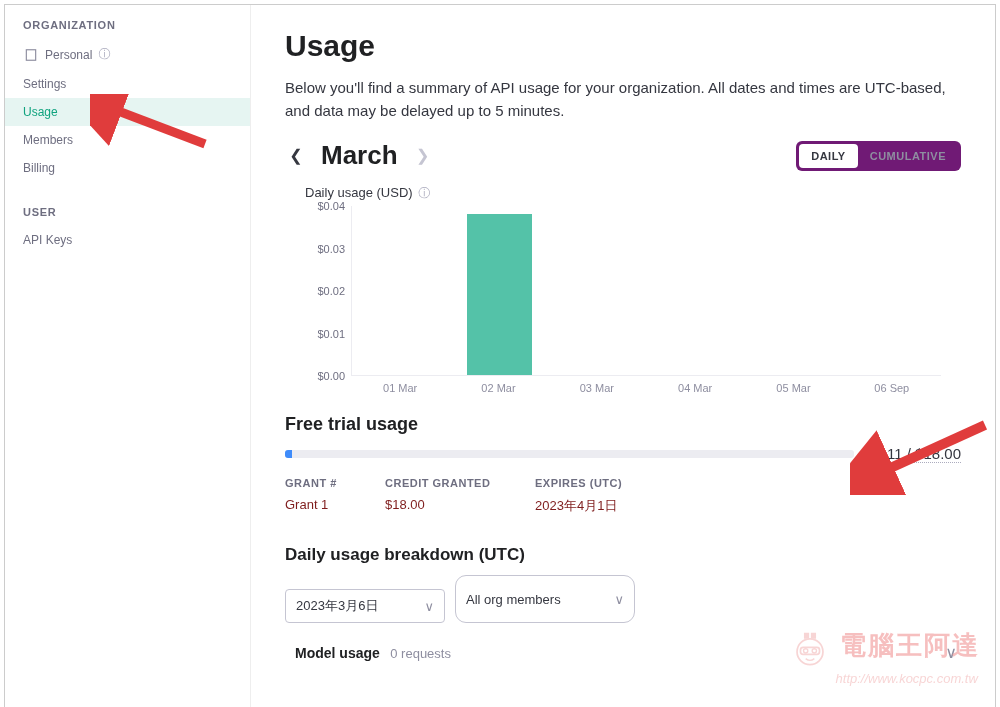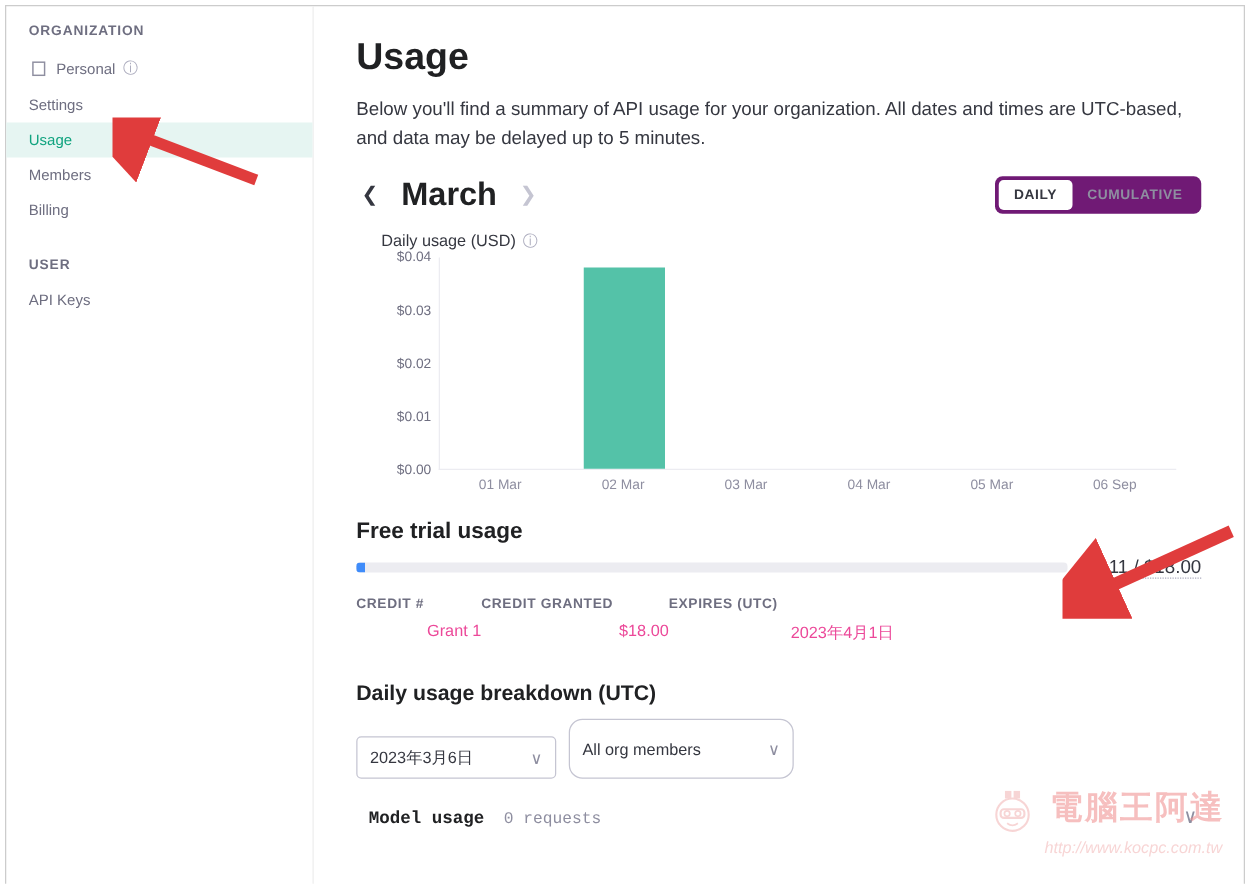--- a/index.html
+++ b/index.html
@@ -36,29 +36,29 @@
   .x-labels { display:flex; margin-left:46px; }
   .x-label { flex:1; text-align:center; font-size:11px; color:#8e8ea0; padding-top:6px; }
   .free-trial { margin-top:16px; }
   .ft-head { font-size:18px; font-weight:700; margin-bottom:10px; }
   .ft-bar-row { display:flex; align-items:center; gap:12px; }
   .ft-bar { flex:1; height:8px; background:#ececf1; border-radius:3px; overflow:hidden; }
   .ft-bar-fill { height:100%; background:#3f8cfa; width:1.2%; }
   .ft-amount { font-size:15px; color:#353740; border-bottom:1px dotted #acacbe; }
   .grant-table { margin-top:14px; font-size:13px; }
   .grant-head { display:flex; font-size:11px; font-weight:700; letter-spacing:.5px; color:#6e6e80; padding-bottom:4px; }
-  .grant-row { display:flex; color:#ec4899; padding:4px 0;text-align:right; }
+  .grant-row { display:flex; color:#7f1d1d; padding:4px 0; }
   .gc1 { width:100px; }
   .gc2 { width:150px; }
   .gc3 { width:180px; }
   .breakdown-title { font-size:17px; font-weight:700; margin-top:26px; margin-bottom:10px; }
   .dropdown-row { display:flex; gap:10px; }
   .dd { border:1px solid #c5c5d2; border-radius:4px; padding:7px 10px; font-size:13px; color:#353740; display:flex; align-items:center; justify-content:space-between; cursor:pointer; }
   .dd .chev-down { color:#8e8ea0; margin-left:10px; }
-  .model-usage-row { display:flex; align-items:flex-end; justify-content:space-between; margin-top:12px; padding:8px 4px 0 10px;font-family:Liberation Mono, monospace; }
+  .model-usage-row { display:flex; align-items:center; justify-content:space-between; margin-top:12px; padding:8px 4px 0 10px; }
   .model-usage-label { font-size:14px; font-weight:600; }
   .req-count { font-size:13px; color:#8e8ea0; font-weight:400; margin-left:6px; }
   .arrow-annot { position:absolute; pointer-events:none; z-index:50; }
   .watermark { position:absolute; right:20px; bottom:20px; opacity:.55; font-weight:700; pointer-events:none; text-align:left; }
   .watermark .cn { font-size:26px; color:#f08c8c; letter-spacing:2px; font-family: Liberation Mono, monospace; }
   .watermark .url { font-size:13px; color:#f2b3b3; font-style:italic; font-weight:400; }
   .watermark-face { display:inline-block; width:44px; height:38px; vertical-align:middle; margin-right:4px; }
 </style>
 </head>
 <body>
@@ -166,21 +166,21 @@
       <div class="ft-head">Free trial usage</div>
       <div class="ft-bar-row">
         <div class="ft-bar">
           <div class="ft-bar-fill"></div>
         </div>
         <div class="ft-amount">$0.11 / $18.00</div>
       </div>
 
       <div class="grant-table">
         <div class="grant-head">
-          <div class="gc1">CREDIT #</div>
+          <div class="gc1">GRANT #</div>
           <div class="gc2">CREDIT GRANTED</div>
           <div class="gc3">EXPIRES (UTC)</div>
         </div>
         <div class="grant-row">
           <div class="gc1">Grant 1</div>
           <div class="gc2">$18.00</div>
           <div class="gc3">2023年4月1日</div>
         </div>
       </div>
     </div>

